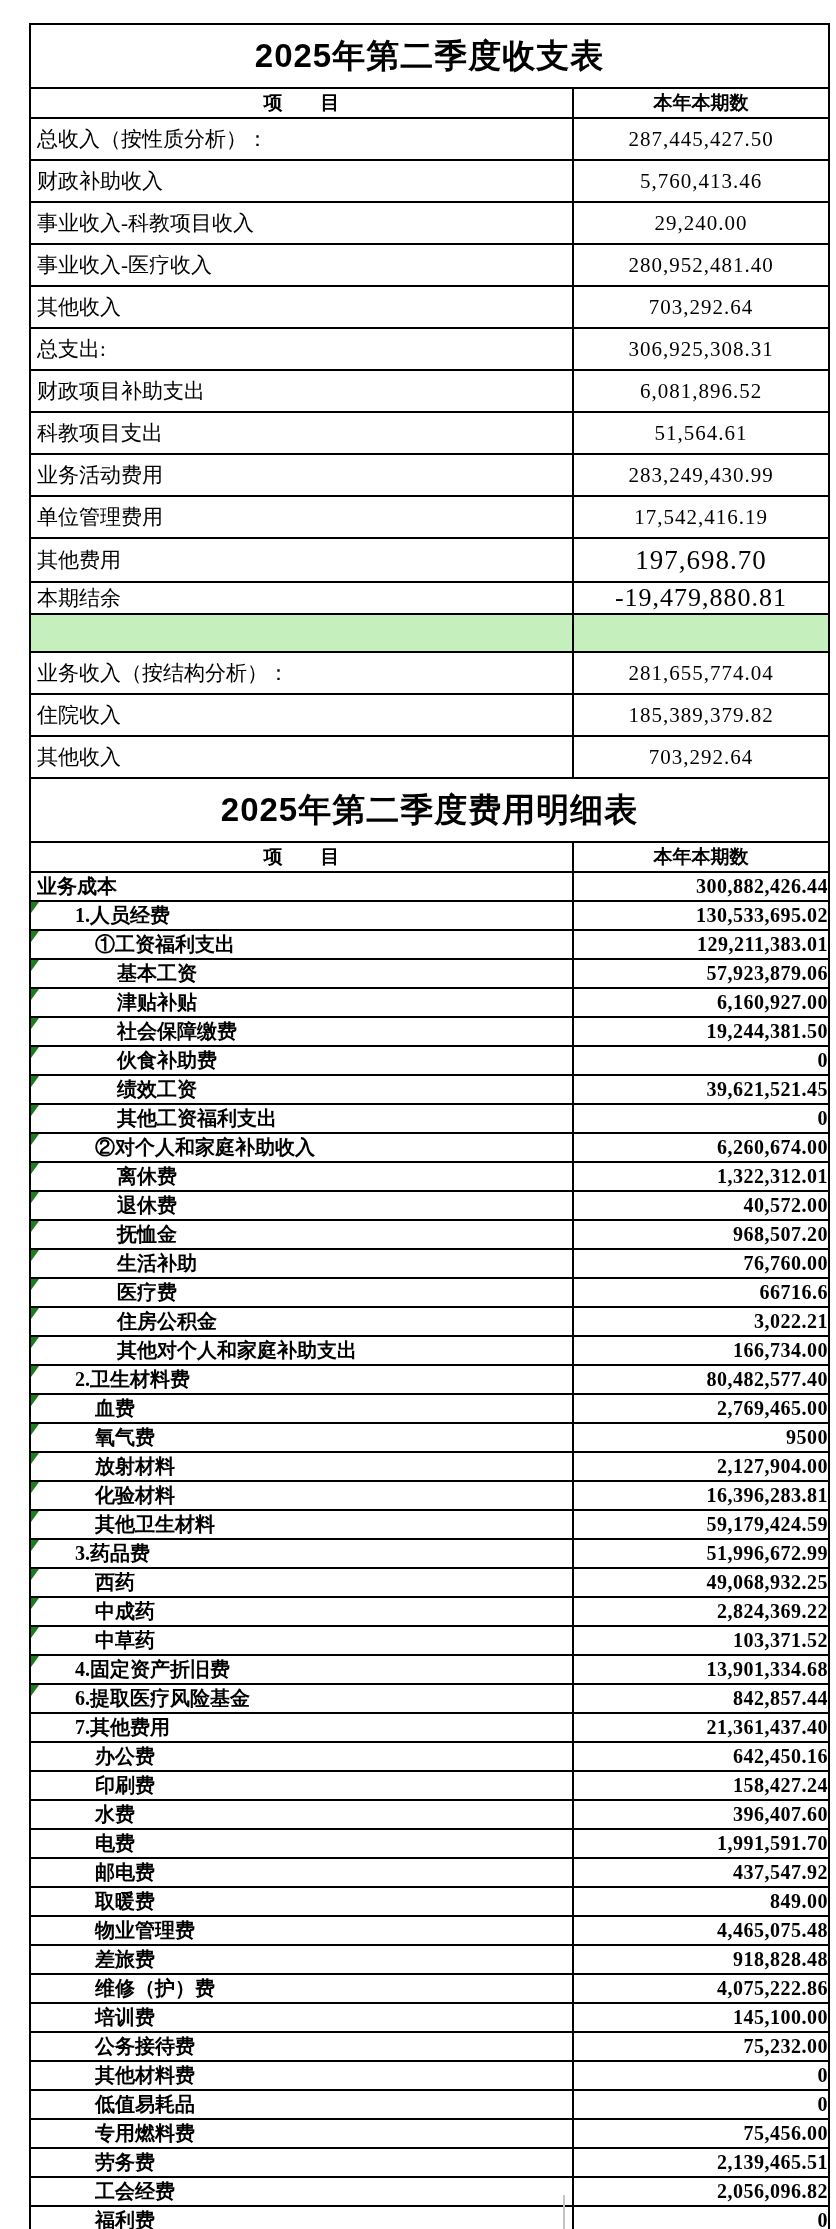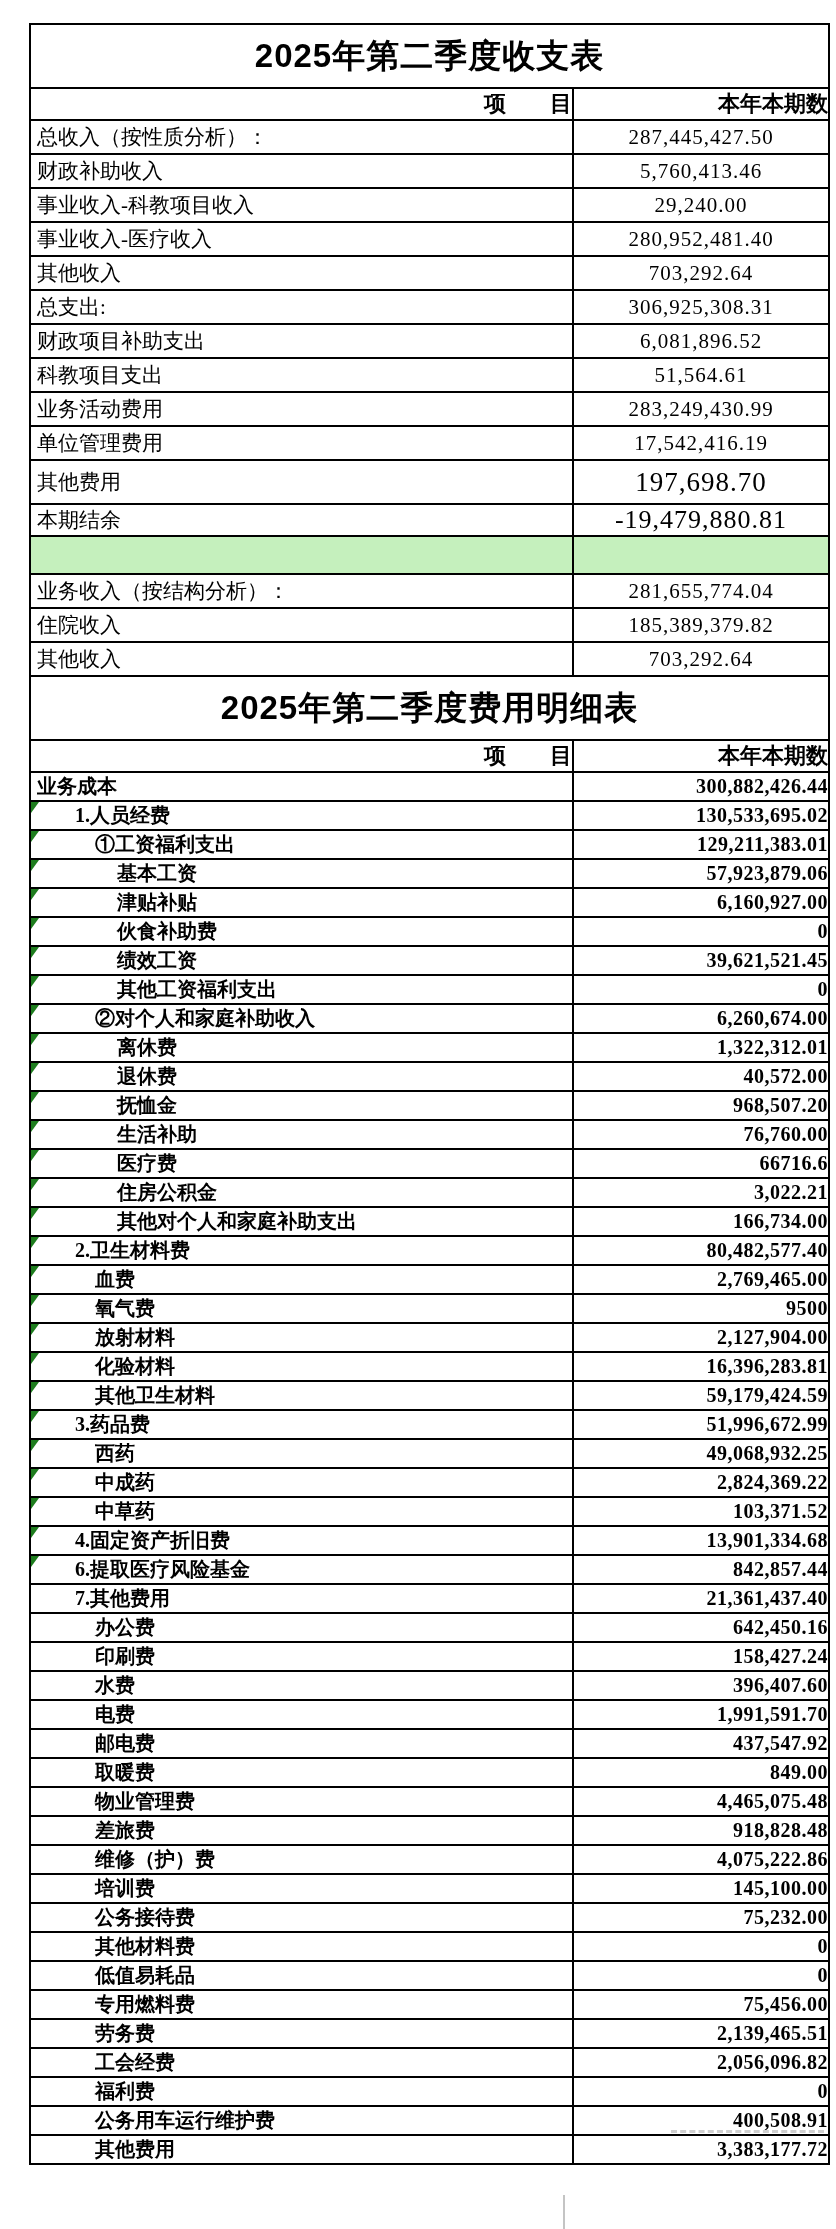--- a/index.html
+++ b/index.html
@@ -14,28 +14,28 @@
   td{border:2px solid #000;padding:0;vertical-align:middle;overflow:hidden;white-space:nowrap;}
   col.c-item{width:543px;}
   col.c-value{width:256px;}
 
   .title-row td{
     height:62px;text-align:center;
     font-family:"Liberation Sans","DejaVu Sans",sans-serif;
     font-weight:700;font-size:33px;letter-spacing:1px;
   }
   .header-row td{
-    height:28px;text-align:right;
-    font-weight:700;font-size:22px;
+    height:28px;text-align:center;
+    font-weight:700;font-size:19px;
   }
 
   td.item{position:relative;text-align:left;font-size:21px;padding-left:6px;}
   td.value{text-align:center;font-size:21px;letter-spacing:1px;}
 
-  #t1body tr{height:34px;}
+  #t1body tr{height:42px;}
   #t1body tr.tall-a{height:44px;}
   #t1body tr.tall-a td.value{font-size:27px;}
   #t1body tr.tall-b{height:30px;}
   #t1body tr.tall-b td.value{font-size:26px;}
   #t1body tr.green-row{height:38px;}
   #t1body tr.green-row td{background:#c5f0bd;}
 
   #t2body tr{height:29px;font-weight:bold;}
   #t2body td.item{font-size:20px;}
   #t2body td.value{font-size:20px;text-align:right;letter-spacing:0.5px;}
@@ -170,20 +170,24 @@
         </tr>
         <tr>
           <td class="item ind3"><span class="tri"></span><span>基本工资</span></td>
           <td class="value">57,923,879.06</td>
         </tr>
         <tr>
           <td class="item ind3"><span class="tri"></span><span>津贴补贴</span></td>
           <td class="value">6,160,927.00</td>
         </tr>
         <tr>
+          <td class="item ind3"><span class="tri"></span><span>社会保障缴费</span></td>
+          <td class="value">19,244,381.50</td>
+        </tr>
+        <tr>
           <td class="item ind3"><span class="tri"></span><span>伙食补助费</span></td>
           <td class="value">0</td>
         </tr>
         <tr>
           <td class="item ind3"><span class="tri"></span><span>绩效工资</span></td>
           <td class="value">39,621,521.45</td>
         </tr>
         <tr>
           <td class="item ind3"><span class="tri"></span><span>其他工资福利支出</span></td>
           <td class="value">0</td>

